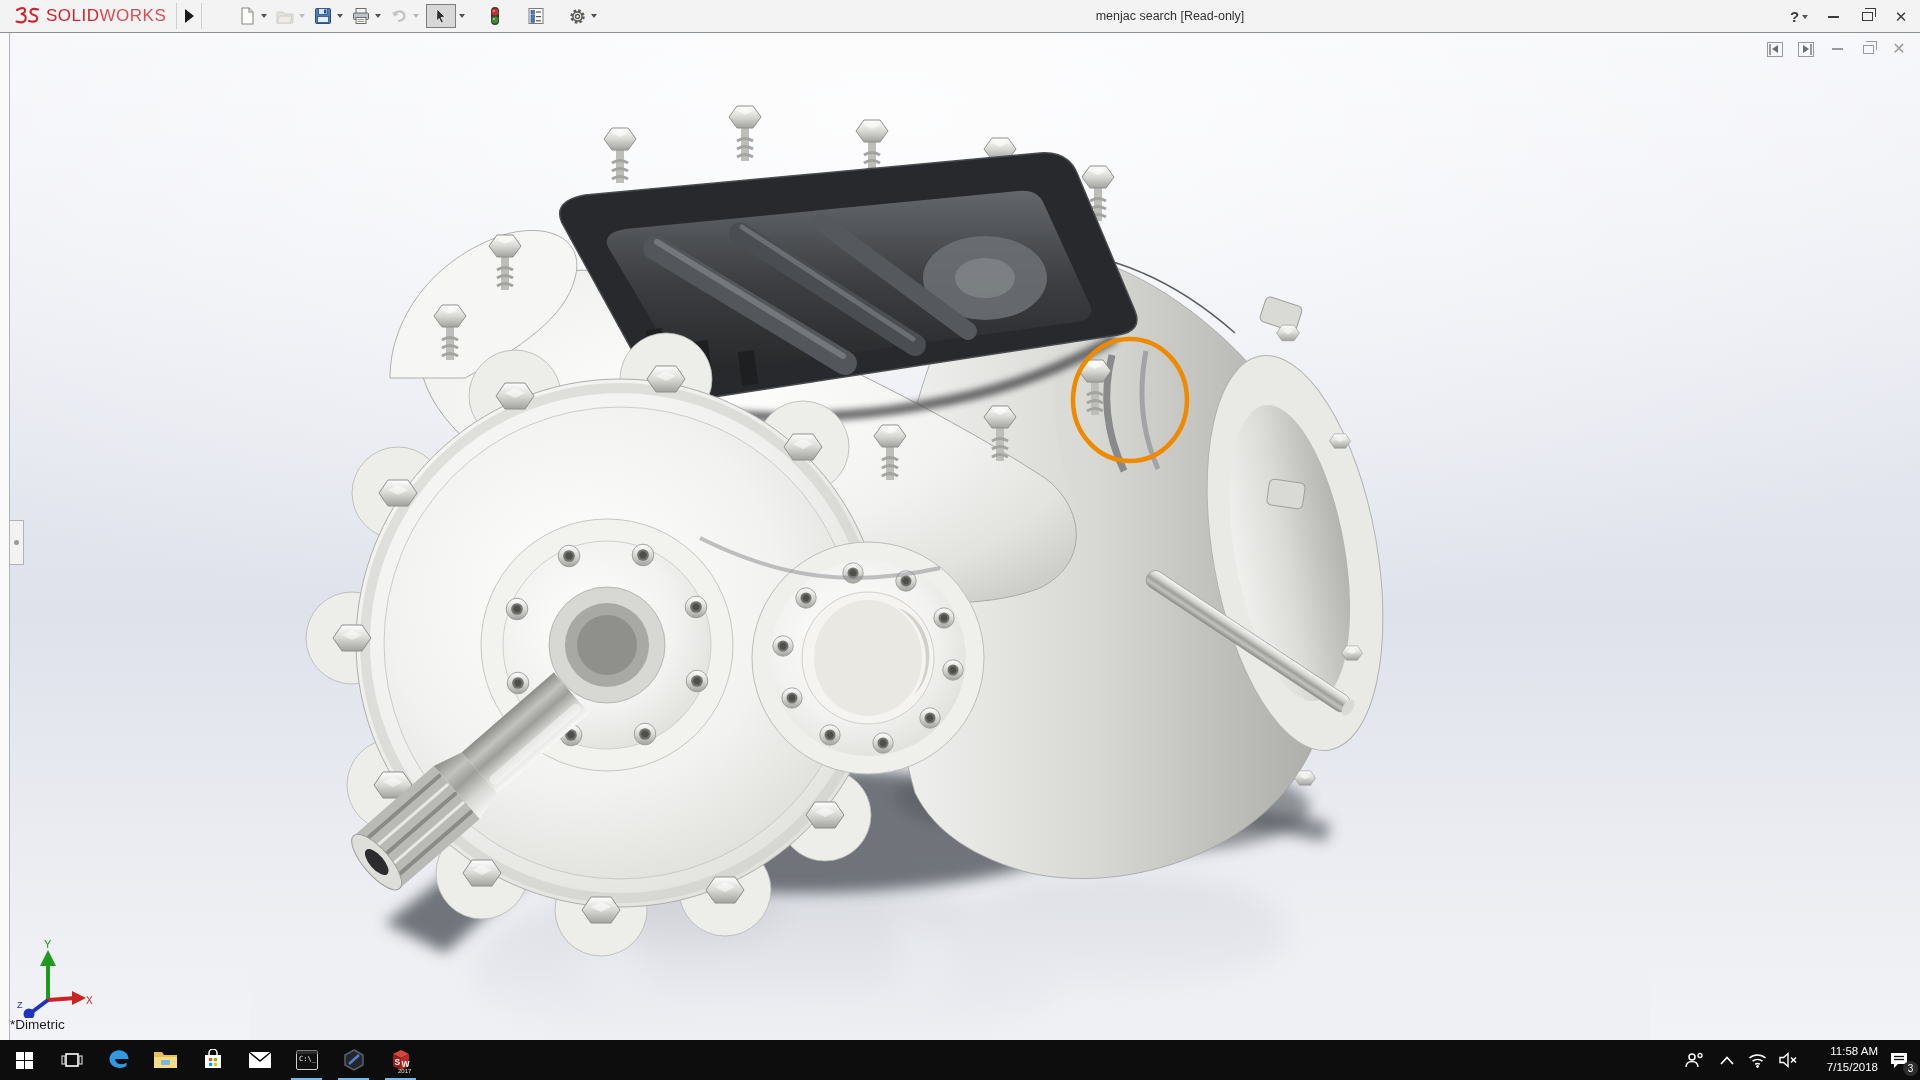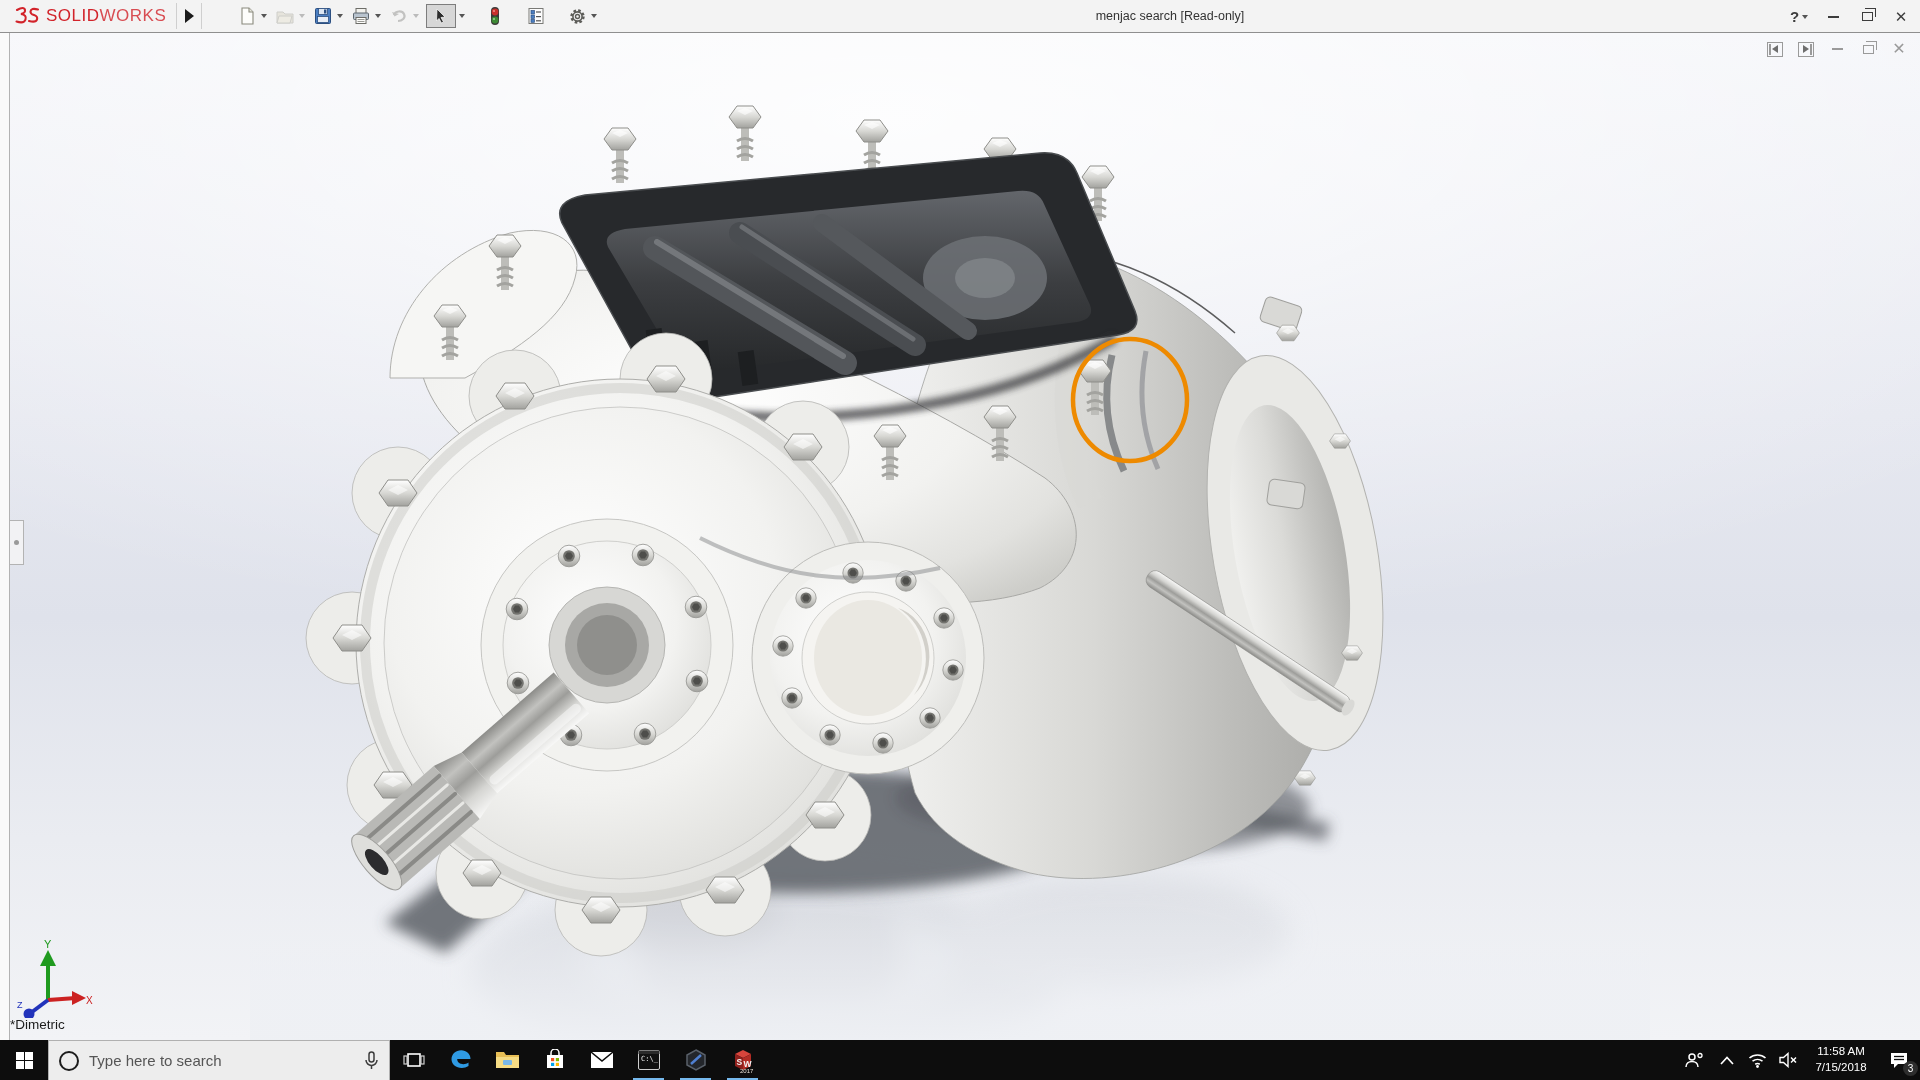--- a/index.html
+++ b/index.html
@@ -65,21 +65,21 @@
   .search-box{width:342px;background:var(--search-box-bg);border:1px solid #b0b0b0;border-bottom:none;
     display:flex;align-items:center;padding:0 10px;gap:10px;}
   .cortana-ring{width:20px;height:20px;border-radius:50%;border:2.6px solid #1c1c1c;flex:0 0 auto;}
   .search-input{flex:1;border:none;outline:none;background:transparent;font-size:15px;color:#444;font-family:"Liberation Sans",sans-serif;}
   .search-input::placeholder{color:#555;opacity:1;}
   .app-btn{width:47px;}
   .runline{position:absolute;bottom:0;left:8px;right:8px;height:2.5px;background:var(--running-underline);}
   .tb-spacer{flex:1;}
   .tray{display:flex;align-items:stretch;}
   .tray-btn{display:flex;align-items:center;justify-content:center;cursor:pointer;position:relative;}
-  .clock{width:74px;display:flex;flex-direction:column;align-items:center;justify-content:center;color:#fff;font-size:11.5px;line-height:1.35;cursor:pointer;}
+  .clock{width:74px;display:flex;flex-direction:column;align-items:flex-end;justify-content:center;color:#fff;font-size:11.5px;line-height:1.35;cursor:pointer;}
   .badge{position:absolute;right:2px;bottom:4px;width:15px;height:15px;border-radius:50%;background:#2d2d2d;
     color:#fff;font-size:10px;display:flex;align-items:center;justify-content:center;}
   .cmd-txt{font-family:"DejaVu Sans Mono",monospace;font-size:7px;fill:#e8e8e8;}
 </style>
 </head>
 <body>
 
 <div class="app">
 
   <div class="titlebar">
@@ -496,29 +496,20 @@
 
   <div class="taskbar">
     <div class="tb-btn start-btn">
       <svg width="17" height="17" viewBox="0 0 17 17">
         <rect x="0" y="0" width="8" height="8" fill="#fff"></rect>
           <rect x="9" y="0" width="8" height="8" fill="#fff"></rect>
         <rect x="0" y="9" width="8" height="8" fill="#fff"></rect>
           <rect x="9" y="9" width="8" height="8" fill="#fff"></rect>
       </svg>
     </div>
-    <div class="search-box">
-      <span class="cortana-ring"></span>
-      <input class="search-input" type="text" placeholder="Type here to search" style="">
-      <svg width="15" height="20" viewBox="0 0 15 20">
-        <rect x="5" y="1" width="5" height="10" rx="2.5" fill="none" stroke="#3c3c3c" stroke-width="1.5"></rect>
-        <path d="M2 9 a5.5 5.5 0 0 0 11 0" fill="none" stroke="#3c3c3c" stroke-width="1.5"></path>
-        <line x1="7.5" y1="15" x2="7.5" y2="18" stroke="#3c3c3c" stroke-width="1.5"></line>
-      </svg>
-    </div>
 
     <div class="tb-btn app-btn">
       <svg width="22" height="22" viewBox="0 0 22 22">
         <rect x="5" y="5" width="12" height="12" fill="none" stroke="#fff" stroke-width="1.6"></rect>
         <rect x="1" y="7" width="3" height="8" fill="none" stroke="#cfcfcf" stroke-width="1.2"></rect>
         <rect x="18" y="7" width="3" height="8" fill="none" stroke="#cfcfcf" stroke-width="1.2"></rect>
       </svg>
     </div>
     <div class="tb-btn app-btn">
       <svg width="24" height="24" viewBox="0 0 24 24">

